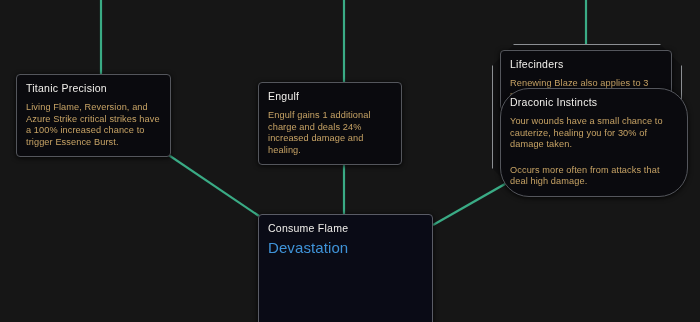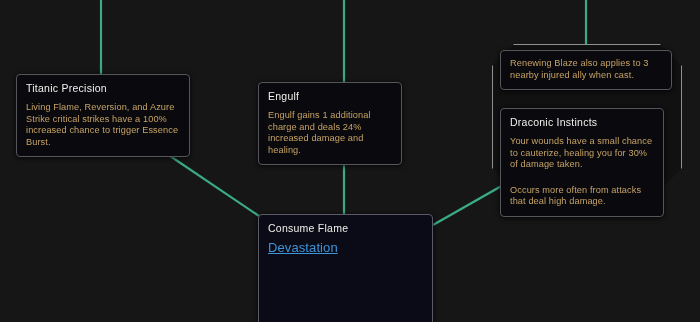--- a/index.html
+++ b/index.html
@@ -55,32 +55,31 @@
   }
   .tt-body {
     color: #c7a365;
     font-size: 9.2px;
     line-height: 11.6px;
     letter-spacing: 0.1px;
   }
   .tt-body + .tt-body { margin-top: 14px; }
   .spec-head {
     color: #3f93d8;
-    font-size: 13px;
+    font-size: 15px;
     line-height: 11.6px;
     letter-spacing: 0.1px;
-    text-decoration: underline;
   }
 
   
-  #tt-titanic   { left: 16px;  top: 74px;  width: 174px; }
+  #tt-titanic   { left: 16px;  top: 74px;  width: 155px; }
   #tt-engulf    { left: 258px; top: 82px;  width: 144px; }
   #frame-right  { left: 492px; top: 44px;  width: 190px; height: 146px; }
   #tt-lifecind  { left: 500px; top: 50px;  width: 172px; }
-  #tt-draconic  { left: 500px; top: 108px;  width: 164px; }
+  #tt-draconic  { left: 500px; top: 88px;  width: 188px; border-radius: 29px; }
   #tt-consume   { left: 258px; top: 214px; width: 175px; height: 120px; overflow: hidden; }
 </style>
 </head>
 <body>
 
 <div id="root">
 
   <svg id="links" viewBox="0 0 700 322" width="700" height="322">
       <line x1="101" y1="0" x2="101" y2="74" stroke="#3aab85" stroke-width="2.2" stroke-linecap="butt"></line>
       <line x1="344" y1="0" x2="344" y2="82" stroke="#3aab85" stroke-width="2.2" stroke-linecap="butt"></line>
@@ -96,20 +95,21 @@
   </div>
 
   <div class="tt" id="tt-engulf">
     <div class="tt-title">Engulf</div>
     <div class="tt-body">Engulf gains 1 additional charge and deals 24% increased damage and healing.</div>
   </div>
 
   <div class="node-frame" id="frame-right"></div>
 
   <div class="tt" id="tt-lifecind">
+    <div class="tt-title">Lifecinders</div>
     <div class="tt-body">Renewing Blaze also applies to 3 nearby injured ally when cast.</div>
   </div>
 
   <div class="tt" id="tt-draconic">
     <div class="tt-title">Draconic Instincts</div>
     <div class="tt-body">Your wounds have a small chance to cauterize, healing you for 30% of damage taken.</div>
     <div class="tt-body">Occurs more often from attacks that deal high damage.</div>
   </div>
 
   <div class="tt navy" id="tt-consume">

